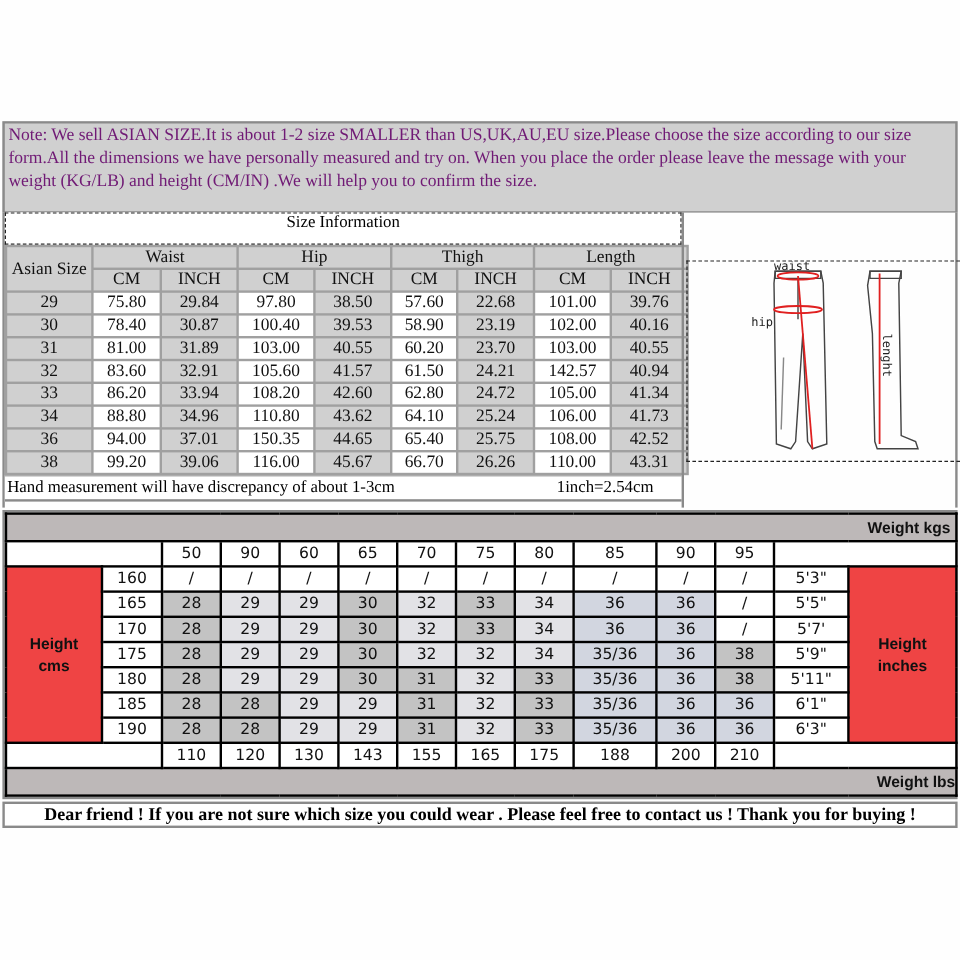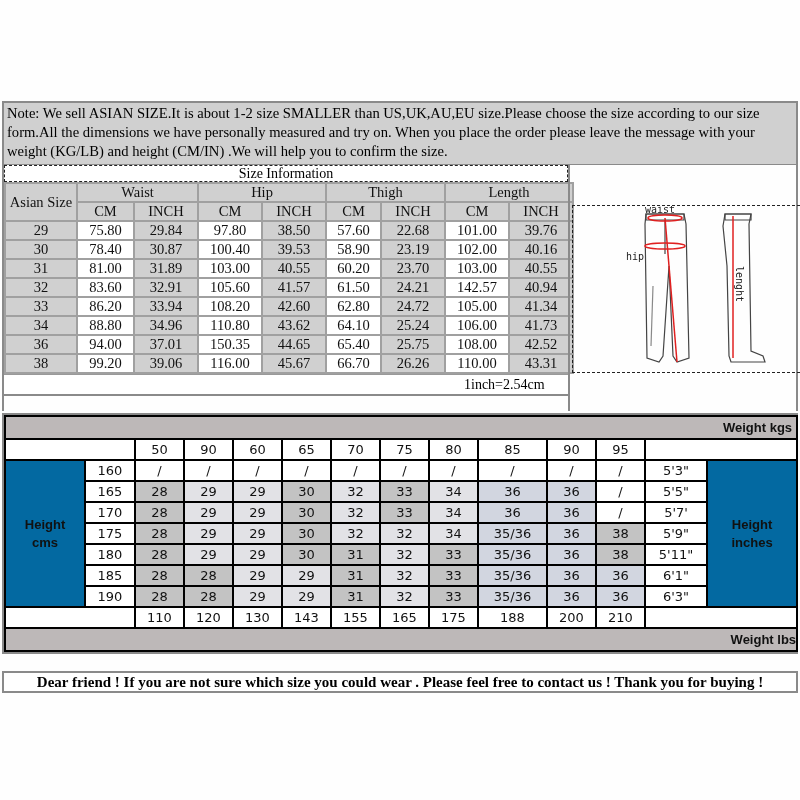--- a/index.html
+++ b/index.html
@@ -1,41 +1,41 @@
 <!DOCTYPE html>
 <html><head>
 <meta charset="utf-8">
 <style>
   html, body { margin:0; padding:0; background:#fefefe; }
   body { width:800px; height:800px; position:relative; overflow:hidden; font-family:"Liberation Serif", serif; }
   .wrap { position:absolute; left:2px; top:101px; width:796px; }
-  .note { background:#d0d0d0; border:2px solid #8a8a8a; border-bottom:1px solid #8a8a8a; box-sizing:border-box; padding:1px 3px; font-size:14.6px; line-height:19px; color:#000000; height:64px; }
+  .note { background:#d0d0d0; border:2px solid #8a8a8a; border-bottom:1px solid #8a8a8a; box-sizing:border-box; padding:1px 3px; font-size:14.6px; line-height:19px; color:#701a75; height:76px; }
   .upper { display:flex; border-left:2px solid #8a8a8a; border-right:2px solid #8a8a8a; box-sizing:border-box; height:246px; }
   .left { width:564px; }
   .right { flex:1; position:relative; border-left:2px solid #8a8a8a; }
-  .sizeinfo { height:17px; border:1px dashed #222; text-align:center; font-size:14px; line-height:16px; background:#fff; box-sizing:border-box;}
+  .sizeinfo { height:27px; border:1px dashed #222; text-align:center; font-size:14px; line-height:16px; background:#fff; box-sizing:border-box;}
   table.si { border-collapse:separate; border-spacing:2px; width:564px; background:#a0a0a0; margin:0; table-layout:fixed; }
   table.si td { font-size:14.5px; text-align:center; height:17px; line-height:17px; padding:0; color:#111; }
   table.si td.g { background:#d0d0d0; }
   table.si td.w { background:#fff; }
   .handnote { height:19px; background:#fff; font-size:14px; line-height:19px; position:relative; border-top:1px solid #999; border-bottom:2px solid #8a8a8a; }
   .handnote .l { position:absolute; left:2px; }
   .handnote .r { position:absolute; left:460px; }
   .pants { position:absolute; left:2px; top:40px; width:236px; height:166px; border:1px dashed #222; }
   .chart { border:2px solid #8a8a8a; box-sizing:border-box; margin-top:2px; background:#fff; }
   .title { height:30px; text-align:center; font-family:"Liberation Sans", sans-serif; font-weight:bold; font-size:24px; line-height:30px; border-bottom:2px solid #8a8a8a; }
   table.sc { border-collapse:collapse; width:100%; table-layout:fixed; font-family:"DejaVu Sans", sans-serif; }
   table.sc td { border:2px solid #000; text-align:center; font-size:13px; height:19px; padding:0; color:#111; }
   table.sc td.band { background:#bdb8b8; font-family:"Liberation Sans", sans-serif; font-weight:bold; font-size:13px; height:21px; }
-  td.label { background:#0369a1; font-family:"Liberation Sans", sans-serif; font-weight:bold; font-size:15px; line-height:18px; }
+  td.label { background:#ef4444; font-family:"Liberation Sans", sans-serif; font-weight:bold; font-size:15px; line-height:18px; }
   .c-d { background:#c3c3c3; }
   .c-l { background:#e2e2e6; }
   .c-b { background:#d2d6e0; }
   .c-w { background:#fff; }
-  .footer { border:2px solid #8a8a8a; margin-top:17px; height:22px; box-sizing:border-box; text-align:center; font-weight:bold; font-size:15px; line-height:19px; background:#fff; }
+  .footer { border:2px solid #8a8a8a; margin-top:2px; height:22px; box-sizing:border-box; text-align:center; font-weight:bold; font-size:15px; line-height:19px; background:#fff; }
 </style>
 </head>
 <body>
 
 <div class="wrap">
   <div class="note">Note: We sell ASIAN SIZE.It is about 1-2 size SMALLER than US,UK,AU,EU size.Please choose the size according to our size form.All  the dimensions we have personally measured and try on. When you place the order please leave the message with your weight (KG/LB) and height (CM/IN) .We will help you to confirm the size.</div>
 
   <div class="upper">
     <div class="left">
       <div class="sizeinfo">Size Information</div>
@@ -155,20 +155,21 @@
               <td class="w">116.00</td>
               <td class="g">45.67</td>
               <td class="w">66.70</td>
               <td class="g">26.26</td>
               <td class="w">110.00</td>
               <td class="g">43.31</td>
             </tr>
           </tbody>
       </table>
       <div class="handnote">
+        <span class="l">Hand measurement will have discrepancy of about 1-3cm</span>
         <span class="r">1inch=2.54cm</span>
       </div>
     </div>
     <div class="right">
       <div class="pants">
         <svg width="236" height="166" viewBox="0 0 236 166">
 
           <g fill="none" stroke="#444" stroke-width="1.2">
             <path d="M73 8 L111 8 L113 18 L116 152 L104 156 L100 150 L96 60 L90 150 L86 156 L74 152 L72 18 Z"></path>
             <path d="M73 8 L111 8 L111 14 L73 14 Z"></path>

